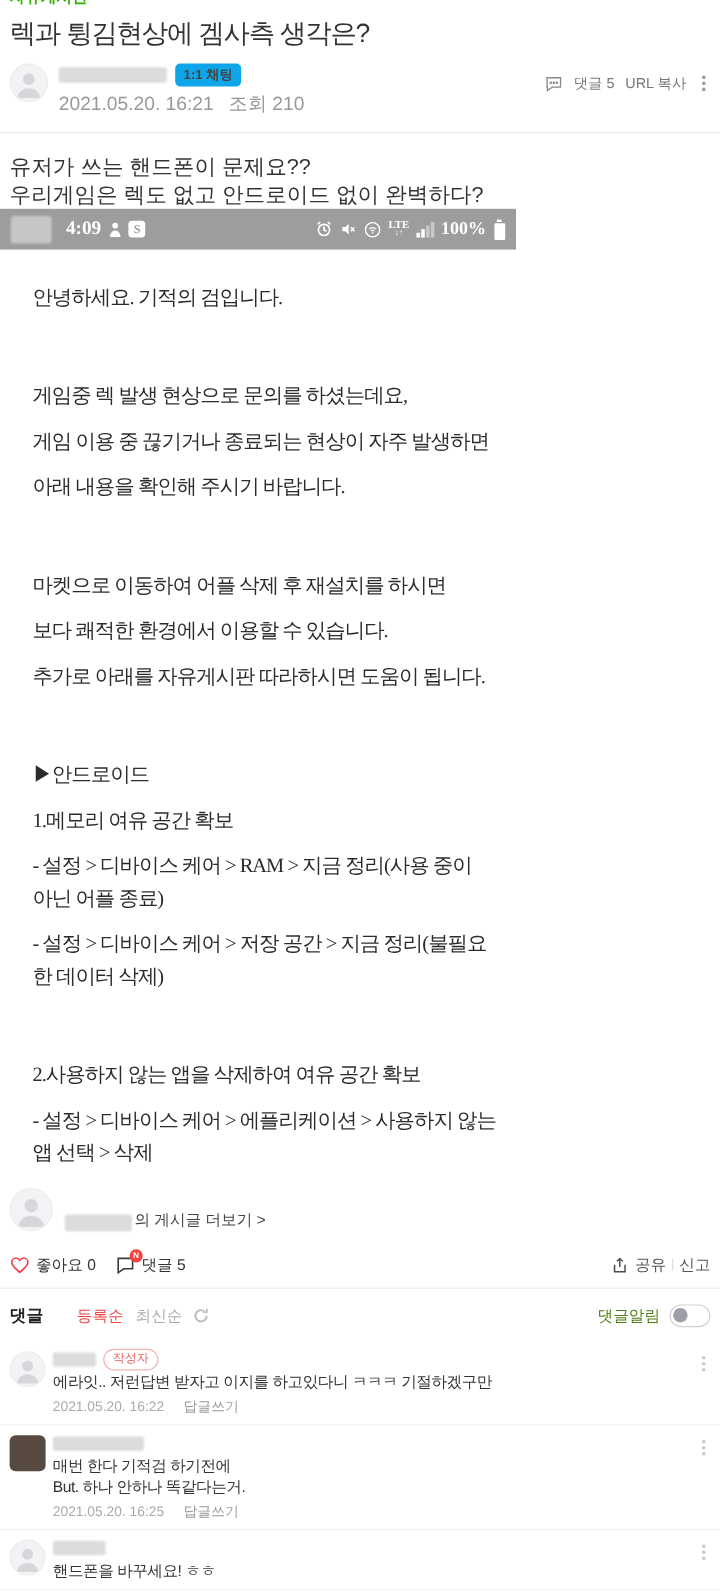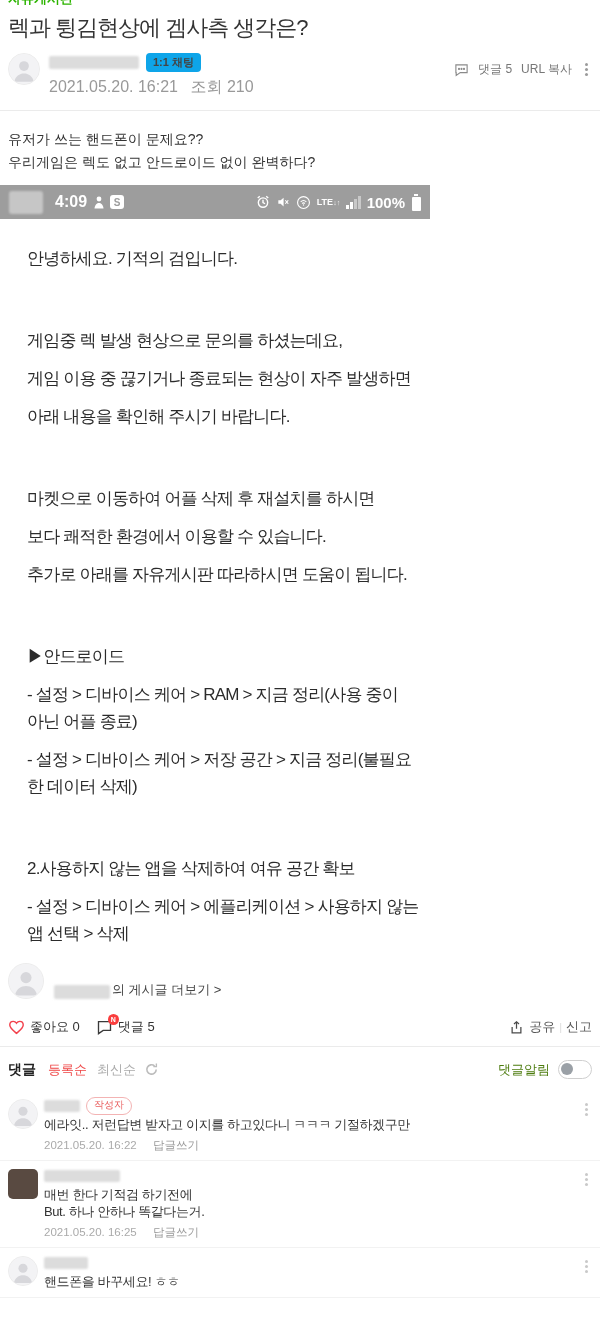--- a/index.html
+++ b/index.html
@@ -24,31 +24,31 @@
   .post-meta { margin-top:5px; font-size:16px; color:#999; }
   .post-meta .views { margin-left:8px; }
   .header-actions { margin-left:auto; display:flex; align-items:center; gap:9px;
     font-size:12px; color:#777; padding-top:8px; }
   .vdots { width:3px; height:3px; border-radius:50%; background:#9b9b9b;
     box-shadow:0 5px 0 #9b9b9b, 0 10px 0 #9b9b9b; margin:0 4px 10px 4px; }
   .vdots.faint { background:#c9c9c9; box-shadow:0 5px 0 #c9c9c9, 0 10px 0 #c9c9c9; }
 
   .hr { height:1px; background:#ebebeb; margin-top:12px; }
 
-  .intro { margin:17px 8px 0; font-size:14px; line-height:23px; color:#333; }
-
-  .shot { margin-top:11px; width:430px; }
+  .intro { margin:17px 8px 0; font-size:18px; line-height:23px; color:#333; }
+
+  .shot { width:430px;font-family:Liberation Serif, serif; }
   .statusbar { width:430px; height:34px; background:#9d9d9d; display:flex;
     align-items:center; padding:0 9px; color:#fff; }
   .sb-blur { width:34px; height:23px; background:#c6c6c6; border-radius:3px; filter:blur(1px); }
   .sb-time { font-size:16px; font-weight:700; margin-left:12px; letter-spacing:0; }
   .sb-right { margin-left:auto; display:flex; align-items:center; gap:6px; }
   .sb-s { width:14px; height:14px; background:#fff; border-radius:3px; color:#9d9d9d;
     font-size:10px; font-weight:700; display:flex; align-items:center; justify-content:center; }
-  .lte { display:flex; flex-direction:row; align-items:center; line-height:7px; }
+  .lte { display:flex; flex-direction:column; align-items:center; line-height:7px; }
   .lte b { font-size:9px; font-weight:700; }
   .lte i { font-style:normal; font-size:7px; opacity:.85; }
   .bars { display:flex; align-items:flex-end; gap:1.5px; height:13px; }
   .bars i { width:2.5px; background:#fff; display:block; }
   .sb-batt-pct { font-size:15px; font-weight:700; }
   .batt { width:10px; height:17px; display:flex; flex-direction:column; align-items:center; }
   .batt .tip { width:4px; height:2px; background:#fff; }
   .batt .bod { width:9px; height:14px; background:#fff; border-radius:1px; margin-top:1px; }
 
   .sc-text { padding-left:27px; width:430px; font-size:17px; line-height:27px;
@@ -66,21 +66,21 @@
     font-size:13px; color:#333; }
   .like-bar .grp { display:flex; align-items:center; gap:5px; }
   .bubble-wrap { position:relative; display:inline-flex; }
   .nbadge { position:absolute; top:-5px; right:-6px; width:11px; height:11px;
     background:#fa3d3d; border-radius:50%; color:#fff; font-size:7px; font-weight:700;
     display:flex; align-items:center; justify-content:center; }
   .like-bar .right { margin-left:auto; display:flex; align-items:center; gap:4px; color:#555; }
   .like-bar .sep { color:#ddd; font-size:11px; }
 
   .cmt-header { display:flex; align-items:center; padding:13px 8px 12px; font-size:13px; }
-  .cmt-header .t { font-size:14px; font-weight:700; color:#222; margin-right:12px; }
+  .cmt-header .t { font-size:14px; font-weight:700; color:#222; margin-right:28px; }
   .cmt-header .s1 { font-weight:400; color:#ef4444; margin-right:10px; }
   .cmt-header .s2 { color:#aaa; margin-right:8px; }
   .cmt-header .right { margin-left:auto; display:flex; align-items:flex-end; gap:8px; color:#4d7c0f; }
   .toggle { width:34px; height:19px; border:1.5px solid #cfcfcf; border-radius:10px;
     background:#fff; position:relative; }
   .toggle .knob { position:absolute; left:2px; top:1.5px; width:12px; height:12px;
     border-radius:50%; background:#9aa0a6; }
 
   .comment { position:relative; padding:7px 26px 7px 44px; border-bottom:1px solid #f2f2f2; }
   .comment .avatar.sm { position:absolute; left:8px; top:8px; width:30px; height:30px; }
@@ -197,20 +197,21 @@
 
   <div class="sc-text">
     <div class="first">안녕하세요. 기적의 검입니다.</div>
     <div class="big">게임중 렉 발생 현상으로 문의를 하셨는데요,</div>
     <div class="p">게임 이용 중 끊기거나 종료되는 현상이 자주 발생하면</div>
     <div class="p">아래 내용을 확인해 주시기 바랍니다.</div>
     <div class="big">마켓으로 이동하여 어플 삭제 후 재설치를 하시면</div>
     <div class="p">보다 쾌적한 환경에서 이용할 수 있습니다.</div>
     <div class="p">추가로 아래를 자유게시판 따라하시면 도움이 됩니다.</div>
     <div class="big">▶안드로이드</div>
+    <div class="p">1.메모리 여유 공간 확보</div>
     <div class="p">- 설정 &gt; 디바이스 케어 &gt; RAM &gt; 지금 정리(사용 중이</div>
     <div class="wrap">아닌 어플 종료)</div>
     <div class="p">- 설정 &gt; 디바이스 케어 &gt; 저장 공간 &gt; 지금 정리(불필요</div>
     <div class="wrap">한 데이터 삭제)</div>
     <div class="big">2.사용하지 않는 앱을 삭제하여 여유 공간 확보</div>
     <div class="p">- 설정 &gt; 디바이스 케어 &gt; 에플리케이션 &gt; 사용하지 않는</div>
     <div class="wrap">앱 선택 &gt; 삭제</div>
   </div>
 </div>
 

